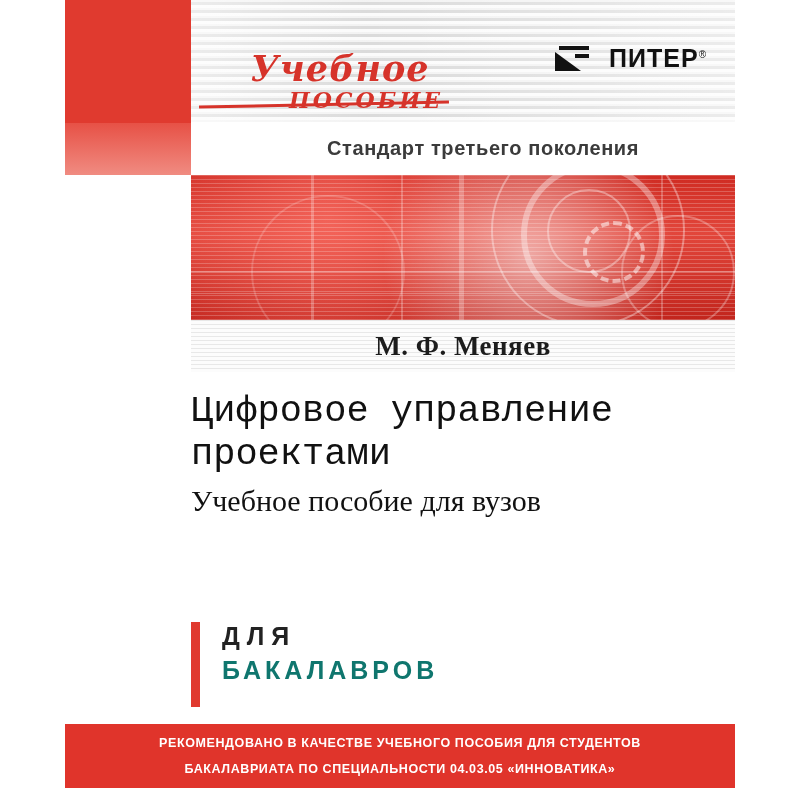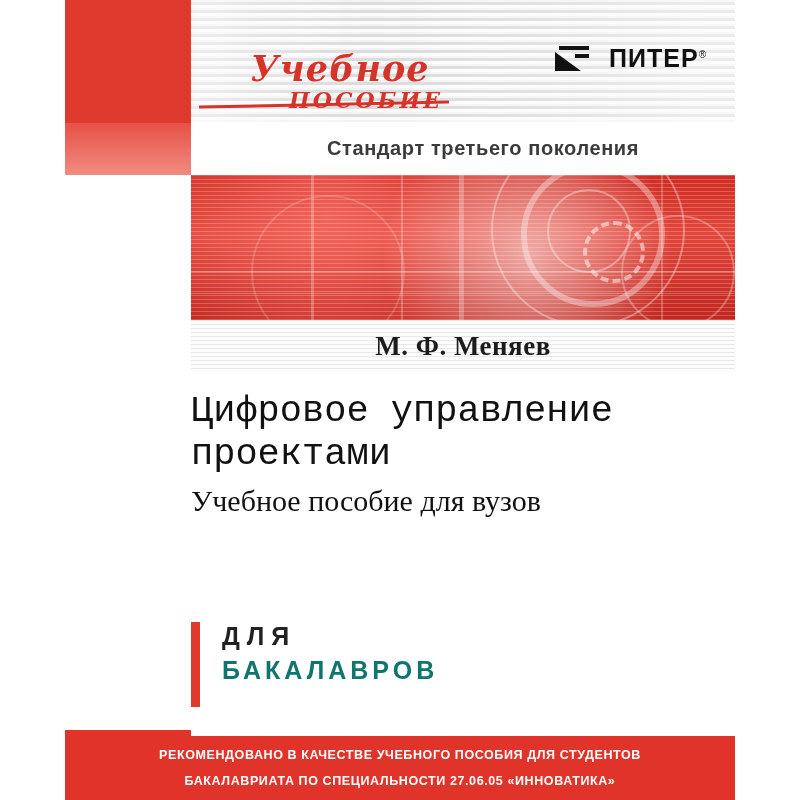--- a/index.html
+++ b/index.html
@@ -300,21 +300,21 @@
     font-size: 25px;
     letter-spacing: 4px;
     color: #0f766e;
     line-height: 1.35;
   }
 
   
   .footer {
     position: absolute;
     left: 0;
-    bottom: 0;
+    bottom: 12px;
     width: 670px;
     height: 64px;
     background: #e0342b;
     z-index: 6;
     display: flex;
     flex-direction: column;
     align-items: center;
     justify-content: center;
     gap: 12px;
   }
@@ -398,16 +398,16 @@
     <div class="bach-bar"></div>
     <div class="bach-text">
       <div class="l1">ДЛЯ</div>
       <div class="l2">БАКАЛАВРОВ</div>
     </div>
   </div>
 
   <div class="footer-accent"></div>
   <div class="footer">
     <div>РЕКОМЕНДОВАНО В КАЧЕСТВЕ УЧЕБНОГО ПОСОБИЯ ДЛЯ СТУДЕНТОВ</div>
-    <div>БАКАЛАВРИАТА ПО СПЕЦИАЛЬНОСТИ 27.06.05 «ИННОВАТИКА»</div>
+    <div>БАКАЛАВРИАТА ПО СПЕЦИАЛЬНОСТИ 04.03.05 «ИННОВАТИКА»</div>
   </div>
 
 </div>
 
 </body></html>

